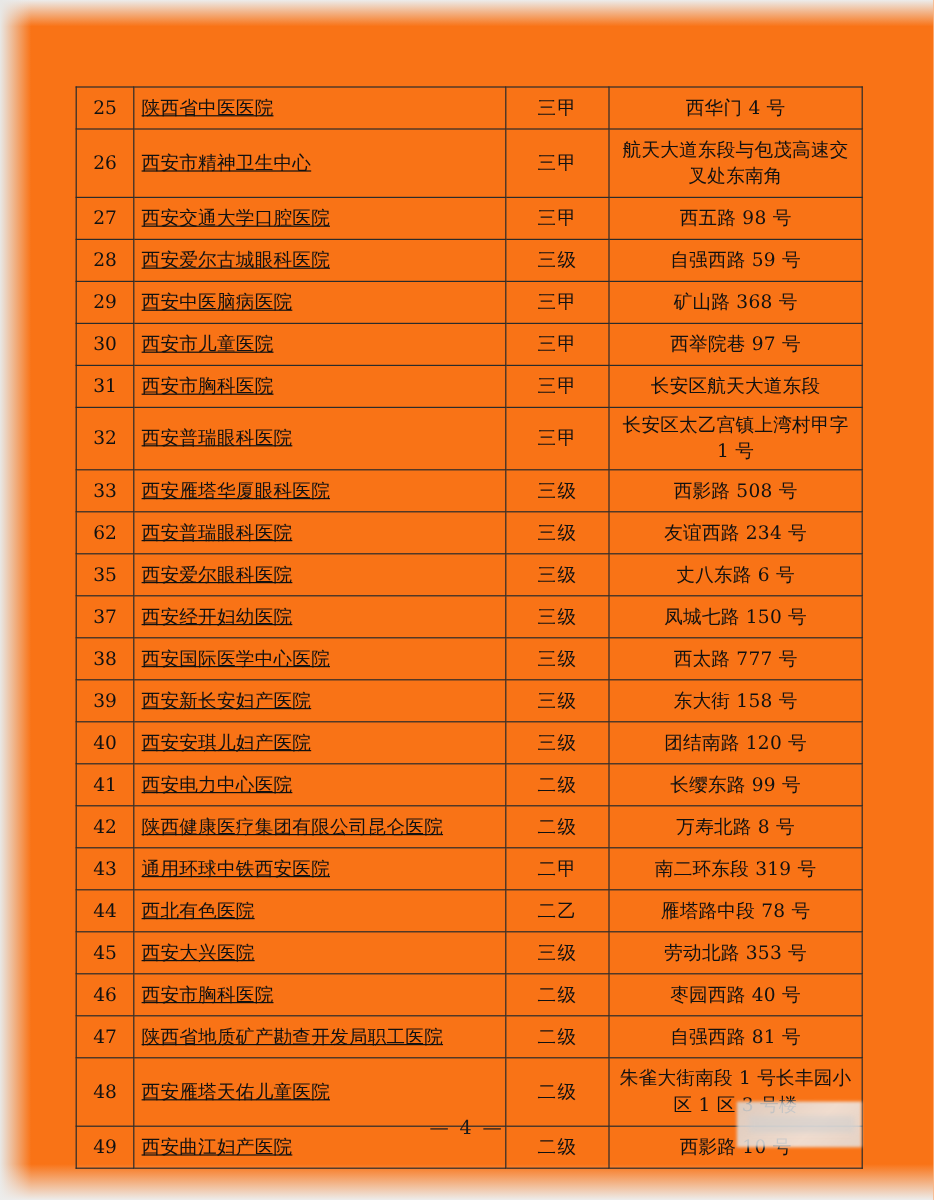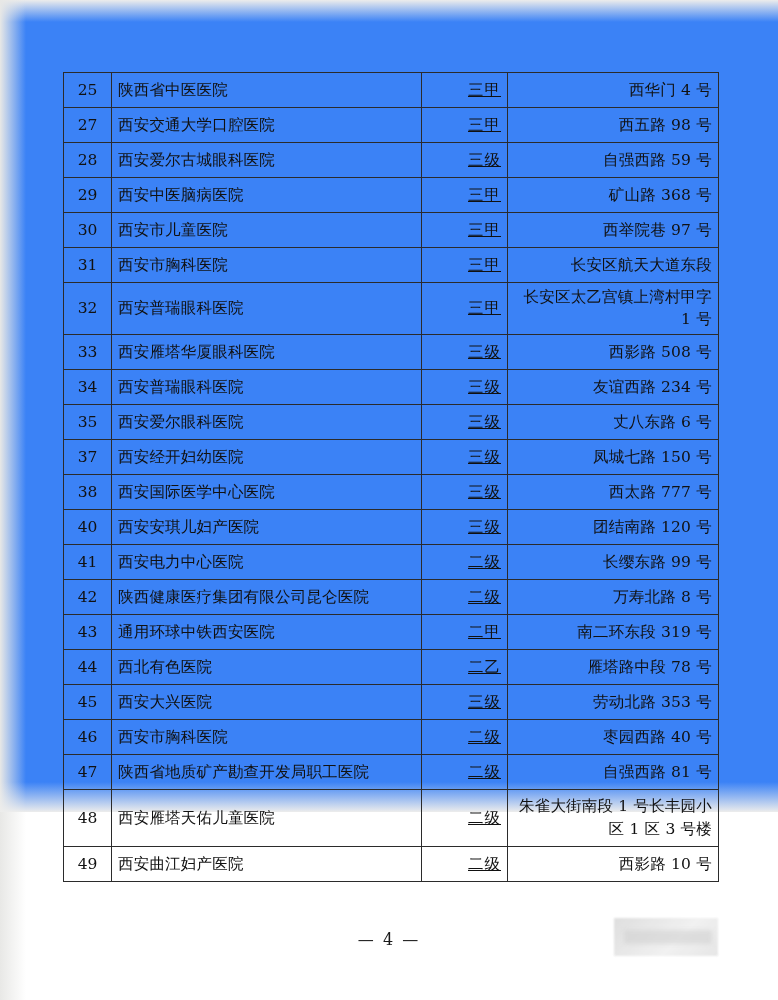--- a/index.html
+++ b/index.html
@@ -11,22 +11,22 @@
     height: 1000px;
     background: #ffffff;
     font-family: "DejaVu Serif", "Liberation Serif", serif;
     position: relative;
     overflow: hidden;
   }
   .page {
     position: absolute;
     left: 0; top: 0;
     width: 778px;
-    height: 812px;
-    background: #3b82f6;
+    height: 1000px;
+    background: #f97316;
   }
   
   .scan-shade-left {
     position: absolute;
     left: 0; top: 0;
     width: 26px; height: 1000px;
     background: linear-gradient(to right, #e8e8e6, rgba(255,255,255,0));
     pointer-events: none;
   }
   .scan-shade-top {
@@ -69,28 +69,28 @@
   col.c-addr { width: 211px; }
 
   td.num {
     text-align: center;
     font-size: 15px;
   }
   td.name {
     text-align: left;
     letter-spacing: 0.2px;
     padding-left: 9px;
+    text-decoration: underline;
   }
   td.level {
-    text-align: right;
+    text-align: center;
     letter-spacing: 1px;
-    text-decoration: underline;
   }
   td.addr {
-    text-align: right;
+    text-align: center;
     padding-left: 8px;
     letter-spacing: 0.2px;
   }
   tr.tall td { height: 50px; }
   tr td { height: 28px; }
 
   .page-number {
     position: absolute;
     left: 0;
     top: 930px;
@@ -141,20 +141,26 @@
         <col class="c-level">
         <col class="c-addr">
       </colgroup>
       <tbody id="table-body">
           <tr>
             <td class="num">25</td>
             <td class="name">陕西省中医医院</td>
             <td class="level">三甲</td>
             <td class="addr">西华门 4 号</td>
           </tr>
+          <tr class="tall">
+            <td class="num">26</td>
+            <td class="name">西安市精神卫生中心</td>
+            <td class="level">三甲</td>
+            <td class="addr">航天大道东段与包茂高速交叉处东南角</td>
+          </tr>
           <tr>
             <td class="num">27</td>
             <td class="name">西安交通大学口腔医院</td>
             <td class="level">三甲</td>
             <td class="addr">西五路 98 号</td>
           </tr>
           <tr>
             <td class="num">28</td>
             <td class="name">西安爱尔古城眼科医院</td>
             <td class="level">三级</td>
@@ -184,21 +190,21 @@
             <td class="level">三甲</td>
             <td class="addr">长安区太乙宫镇上湾村甲字 1 号</td>
           </tr>
           <tr>
             <td class="num">33</td>
             <td class="name">西安雁塔华厦眼科医院</td>
             <td class="level">三级</td>
             <td class="addr">西影路 508 号</td>
           </tr>
           <tr>
-            <td class="num">34</td>
+            <td class="num">62</td>
             <td class="name">西安普瑞眼科医院</td>
             <td class="level">三级</td>
             <td class="addr">友谊西路 234 号</td>
           </tr>
           <tr>
             <td class="num">35</td>
             <td class="name">西安爱尔眼科医院</td>
             <td class="level">三级</td>
             <td class="addr">丈八东路 6 号</td>
           </tr>
@@ -206,20 +212,26 @@
             <td class="num">37</td>
             <td class="name">西安经开妇幼医院</td>
             <td class="level">三级</td>
             <td class="addr">凤城七路 150 号</td>
           </tr>
           <tr>
             <td class="num">38</td>
             <td class="name">西安国际医学中心医院</td>
             <td class="level">三级</td>
             <td class="addr">西太路 777 号</td>
+          </tr>
+          <tr>
+            <td class="num">39</td>
+            <td class="name">西安新长安妇产医院</td>
+            <td class="level">三级</td>
+            <td class="addr">东大街 158 号</td>
           </tr>
           <tr>
             <td class="num">40</td>
             <td class="name">西安安琪儿妇产医院</td>
             <td class="level">三级</td>
             <td class="addr">团结南路 120 号</td>
           </tr>
           <tr>
             <td class="num">41</td>
             <td class="name">西安电力中心医院</td>

